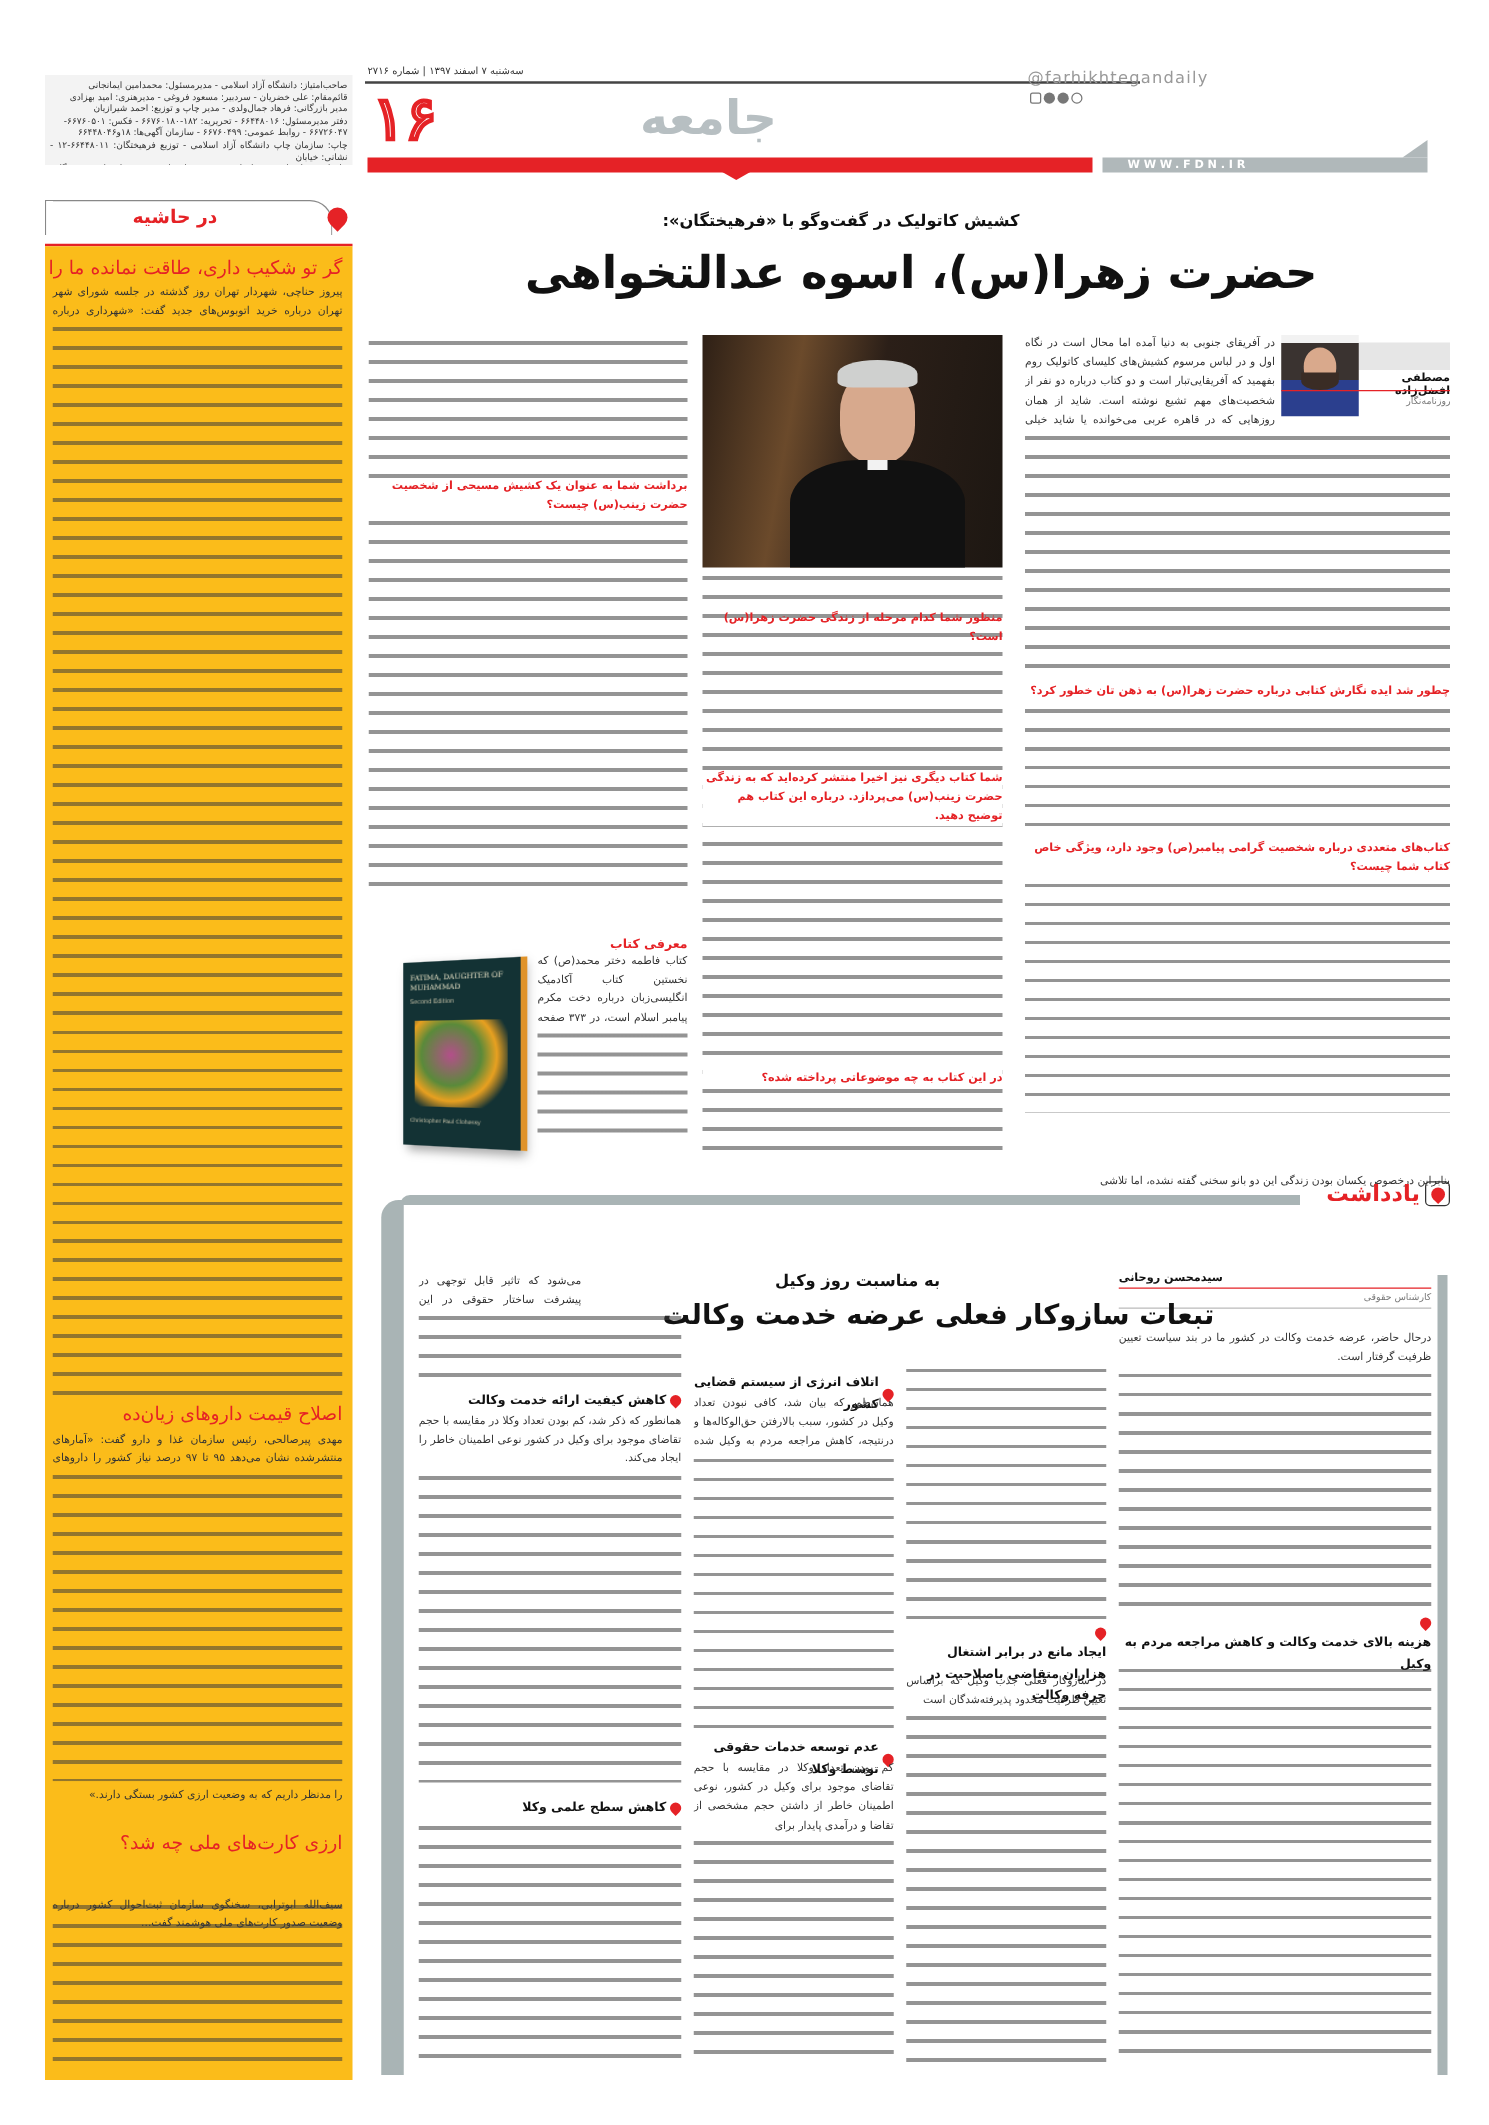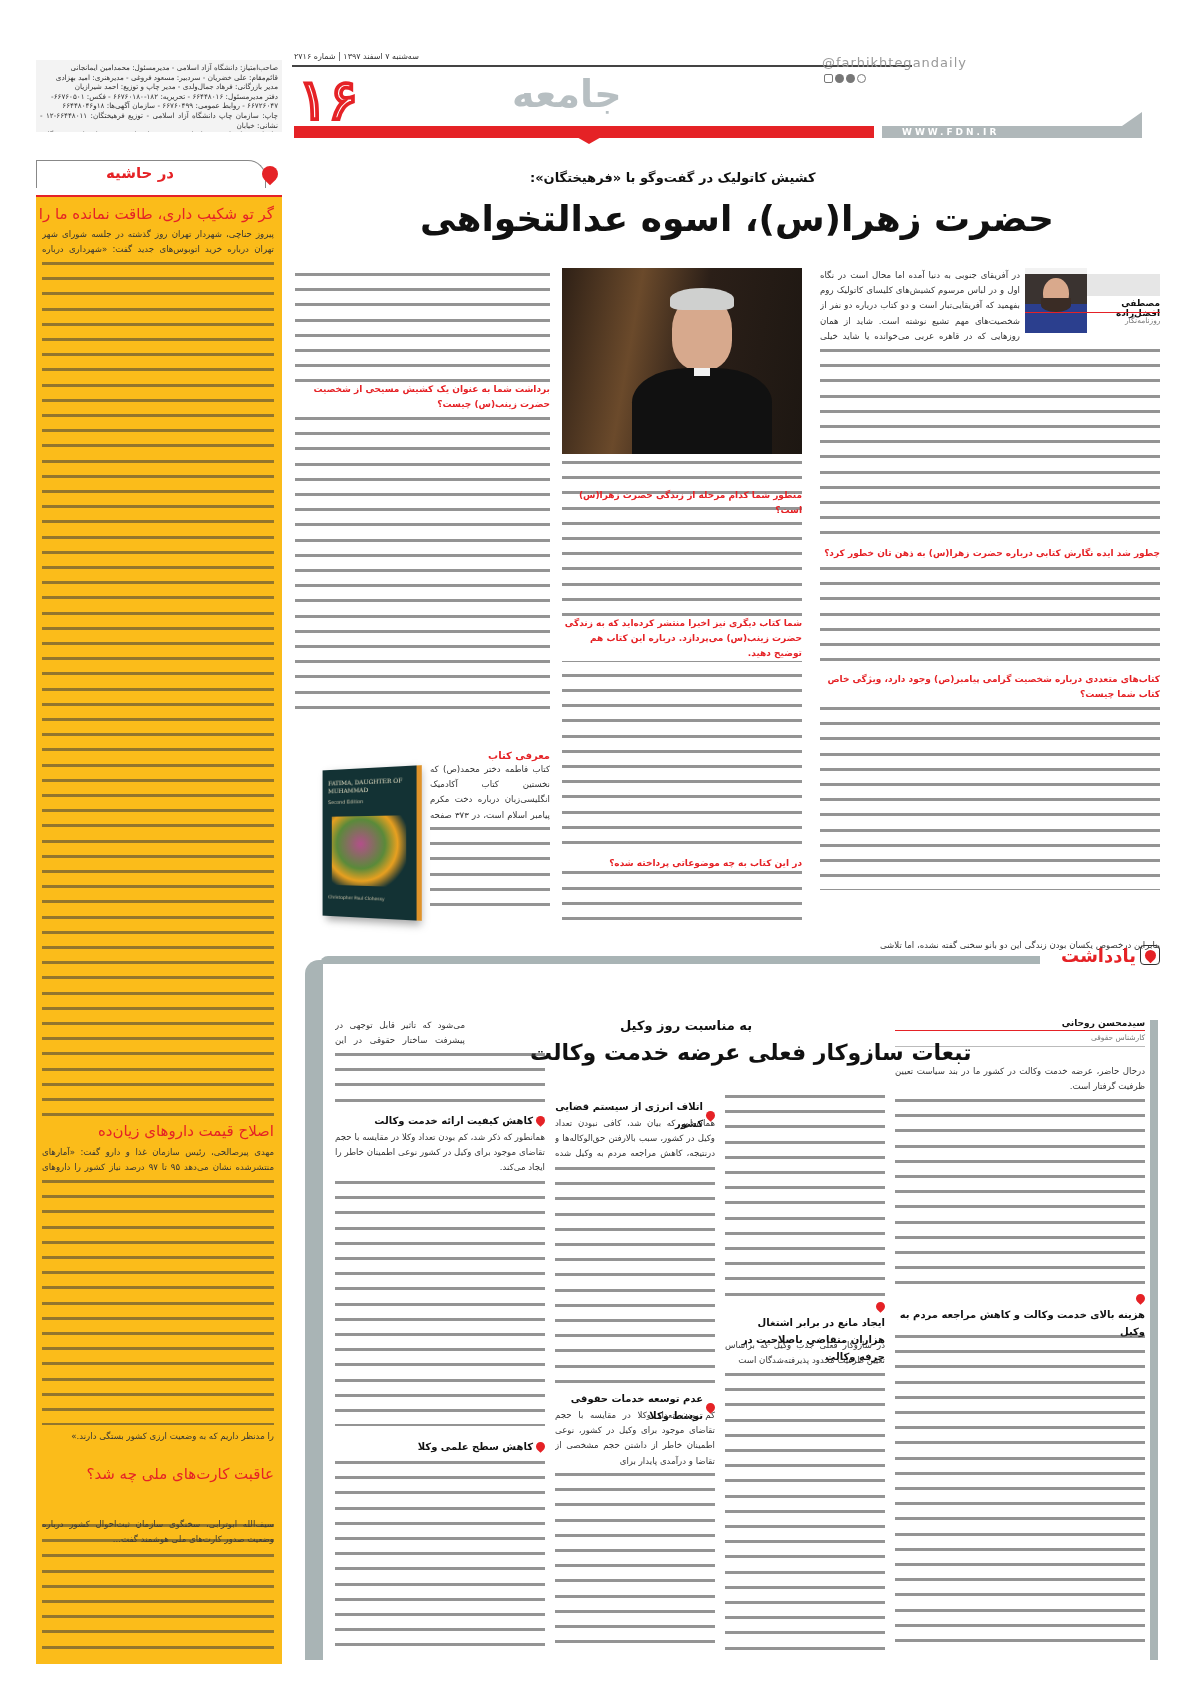--- a/index.html
+++ b/index.html
@@ -4,21 +4,21 @@
 <style>
   * { box-sizing: border-box; margin: 0; padding: 0; }
   body { width: 1191px; height: 1700px; background: #ffffff; font-family: "DejaVu Sans", sans-serif; position: relative; overflow: hidden; color: #222; }
   .abs { position: absolute; }
   .body-text { font-size: 8.6px; line-height: 15.2px; color: #333; direction: rtl; text-align: justify; overflow: hidden; }
   .sub-red { color: #e52226; font-weight: bold; font-size: 9px; line-height: 15px; direction: rtl; }
   .sub-black { color: #111; font-weight: bold; font-size: 11px; line-height: 17px; direction: rtl; display: flex; align-items: center; gap: 3px; justify-content: flex-start; }
   .pin { width: 9px; height: 9px; background: #e52226; border-radius: 50% 50% 50% 0; transform: rotate(-45deg); display: inline-block; flex: none; }
   
   .logo-text { font-family: "DejaVu Serif", serif; font-weight: bold; font-style: italic; color: #e52226; font-size: 44px; letter-spacing: -2px; }
-  .page-num { font-family: "DejaVu Serif", serif; font-weight: bold; color: transparent; -webkit-text-stroke: 2px #e52226; font-size: 56px; }
+  .page-num { font-family: "DejaVu Serif", serif; font-weight: bold; color: transparent; -webkit-text-stroke: 2px #e52226; font-size: 48px; }
   .section-name { color: #b7bfc2; font-weight: bold; font-size: 38px; font-family: "DejaVu Sans", sans-serif; }
   .sidebar { background: #fbbc1a; }
   .sidebar-title { color: #e52226; font-weight: normal; font-size: 14px; direction: rtl; text-align: right; }
   .lines { position: absolute; inset: 0; background: repeating-linear-gradient(to bottom, transparent 0, transparent 5px, rgba(60,60,60,0.55) 5px, rgba(60,60,60,0.55) 8px, transparent 8px, transparent 15.2px); }
 </style>
 </head>
 <body>
 
 <div class="abs" style="left:292px; top:52px; width:878px; height:95px;">
   <div class="abs" style="left:2px; top:0; font-size:8px; color:#333; direction:rtl;">سه‌شنبه ۷ اسفند ۱۳۹۷ | شماره ۲۷۱۶</div>
@@ -69,21 +69,21 @@
     <div class="lines"></div>
   </div>
 
   <div class="abs sidebar-title" style="right:8px; top:925px; font-size:15px;">اصلاح قیمت داروهای زیان‌ده</div>
   <div class="abs body-text" style="left:6px; right:8px; top:948px; height:30px;">مهدی پیرصالحی، رئیس سازمان غذا و دارو گفت: «آمارهای منتشرشده نشان می‌دهد ۹۵ تا ۹۷ درصد نیاز کشور را داروهای تولید داخلی تامین می‌کنند...»</div>
   <div class="abs" style="left:6px; right:8px; top:978px; height:250px; overflow:hidden;">
     <div class="lines"></div>
   </div>
   <div class="abs body-text" style="left:6px; right:8px; top:1232px; height:16px;">را مدنظر داریم که به وضعیت ارزی کشور بستگی دارند.»</div>
 
-  <div class="abs sidebar-title" style="right:8px; top:1268px; font-size:15px;">عاقبت کارت‌های ملی چه شد؟</div>
+  <div class="abs sidebar-title" style="right:8px; top:1268px; font-size:15px;">ارزی کارت‌های ملی چه شد؟</div>
   <div class="abs body-text" style="left:6px; right:8px; top:1320px; height:30px;">سیف‌الله ابوترابی، سخنگوی سازمان ثبت‌احوال کشور درباره وضعیت صدور کارت‌های ملی هوشمند گفت...</div>
   <div class="abs" style="left:6px; right:8px; top:1322px; height:135px; overflow:hidden;">
     <div class="lines"></div>
   </div>
 </div>
 
 <div class="abs" style="left:530px; top:170px; font-size:13px; font-weight:bold; color:#111; direction:rtl;">کشیش کاتولیک در گفت‌وگو با «فرهیختگان»:</div>
 <div class="abs" style="left:420px; top:198px; font-size:36px; font-weight:bold; color:#111; direction:rtl; white-space:nowrap; letter-spacing:-1px;">حضرت زهرا(س)، اسوه عدالتخواهی</div>
 
 <div class="abs" style="left:1025px; top:268px; width:135px; height:65px;">
@@ -149,21 +149,21 @@
   <div style="width:20px; height:20px; border:1.5px solid #333; border-radius:4px; display:flex; align-items:center; justify-content:center;">
     <span style="width:11px; height:11px; background:#e52226; border-radius:50% 50% 50% 0; transform:rotate(-45deg);"></span>
   </div>
   <span style="color:#e52226; font-weight:bold; font-size:18px;">یادداشت</span>
 </div>
 <div class="abs" style="left:320px; top:956px; width:720px; height:8px; background:#a9b4b5; border-radius:14px 0 0 0;"></div>
 <div class="abs" style="left:305px; top:960px; width:18px; height:700px; background:#a9b4b5; border-radius:14px 0 0 0;"></div>
 <div class="abs" style="left:1150px; top:1020px; width:8px; height:640px; background:#a9b4b5;"></div>
 
 <div class="abs" style="left:895px; top:1018px; width:250px;">
-  <div style="font-size:9px; font-weight:bold; color:#111; direction:rtl; text-align:right;">سیدمحسن روحانی</div>
+  <div style="font-size:9px; font-weight:bold; color:#111; direction:rtl; text-align:left;">سیدمحسن روحانی</div>
   <div style="height:1px; background:#e52226; margin:2px 0;"></div>
   <div style="font-size:7.5px; color:#777; direction:rtl; text-align:right;">کارشناس حقوقی</div>
   <div style="height:1px; background:#bbb; margin-top:4px;"></div>
 </div>
 
 <div class="abs" style="left:620px; top:1018px; font-size:13px; font-weight:bold; color:#111; direction:rtl;">به مناسبت روز وکیل</div>
 <div class="abs" style="left:530px; top:1040px; font-size:22px; font-weight:bold; color:#111; direction:rtl; white-space:nowrap;">تبعات سازوکار فعلی عرضه خدمت وکالت</div>
 
 <div class="abs body-text" style="left:895px; top:1064px; width:250px; height:30px;">درحال حاضر، عرضه خدمت وکالت در کشور ما در بند سیاست تعیین ظرفیت گرفتار است.</div>
 <div class="abs" style="left:895px; top:1094px; width:250px; height:196px;">

